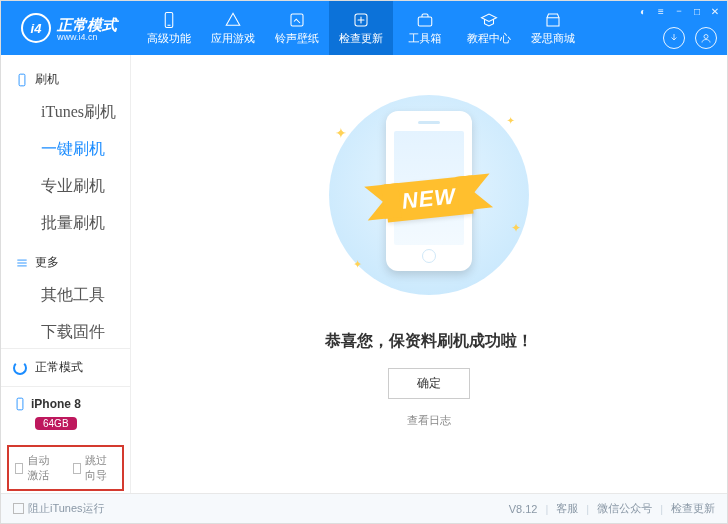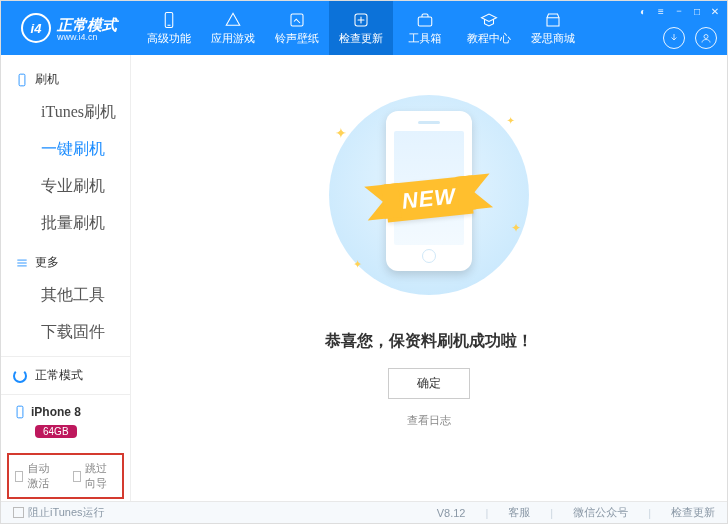--- a/index.html
+++ b/index.html
@@ -59,23 +59,23 @@
 .illus .ribbon { position: absolute; left: 50%; top: 52%; transform: translate(-50%, -50%) rotate(-6deg); background: #ffbf2e; color: #fff; font-weight: 800; font-size: 22px; padding: 6px 16px; font-style: italic; letter-spacing: 1px; box-shadow: 0 2px 4px rgba(0,0,0,0.1); }
 .illus .ribbon::before, .illus .ribbon::after { content: ""; position: absolute; top: 0; width: 0; height: 0; border: 17px solid #ffbf2e; }
 .illus .ribbon::before { left: -20px; border-left-color: transparent; }
 .illus .ribbon::after { right: -20px; border-right-color: transparent; }
 .illus .spark { position: absolute; color: #ffd257; font-size: 14px; }
 .success-text { margin-top: 36px; font-size: 16px; color: #333; font-weight: bold; }
 .ok-btn { margin-top: 16px; border: 1px solid #ccc; background: #fff; padding: 6px 28px; font-size: 12px; color: #333; cursor: pointer; }
 .log-link { margin-top: 14px; font-size: 11px; color: #888; cursor: pointer; }
 
 
-.footer { height: 22px; background: #f6f9fc; border-top: 1px solid #e8e8e8; display: flex; align-items: center; font-size: 11px; color: #8a98a6; padding: 0 12px; }
+.footer { height: 30px; background: #f6f9fc; border-top: 1px solid #e8e8e8; display: flex; align-items: center; font-size: 11px; color: #8a98a6; padding: 0 12px; }
 .footer .cb { color: #8a98a6; }
-.footer-right { margin-left: auto; display: flex; align-items: center; gap: 20px; }
+.footer-right { margin-left: auto; display: flex; align-items: center; gap: 8px; }
 .footer-sep { color: #cdd7e0; }
 .footer-link { cursor: pointer; }
 </style>
 </head>
 <body>
 
 <div class="app">
 
   <div class="header">
     <div class="logo">

